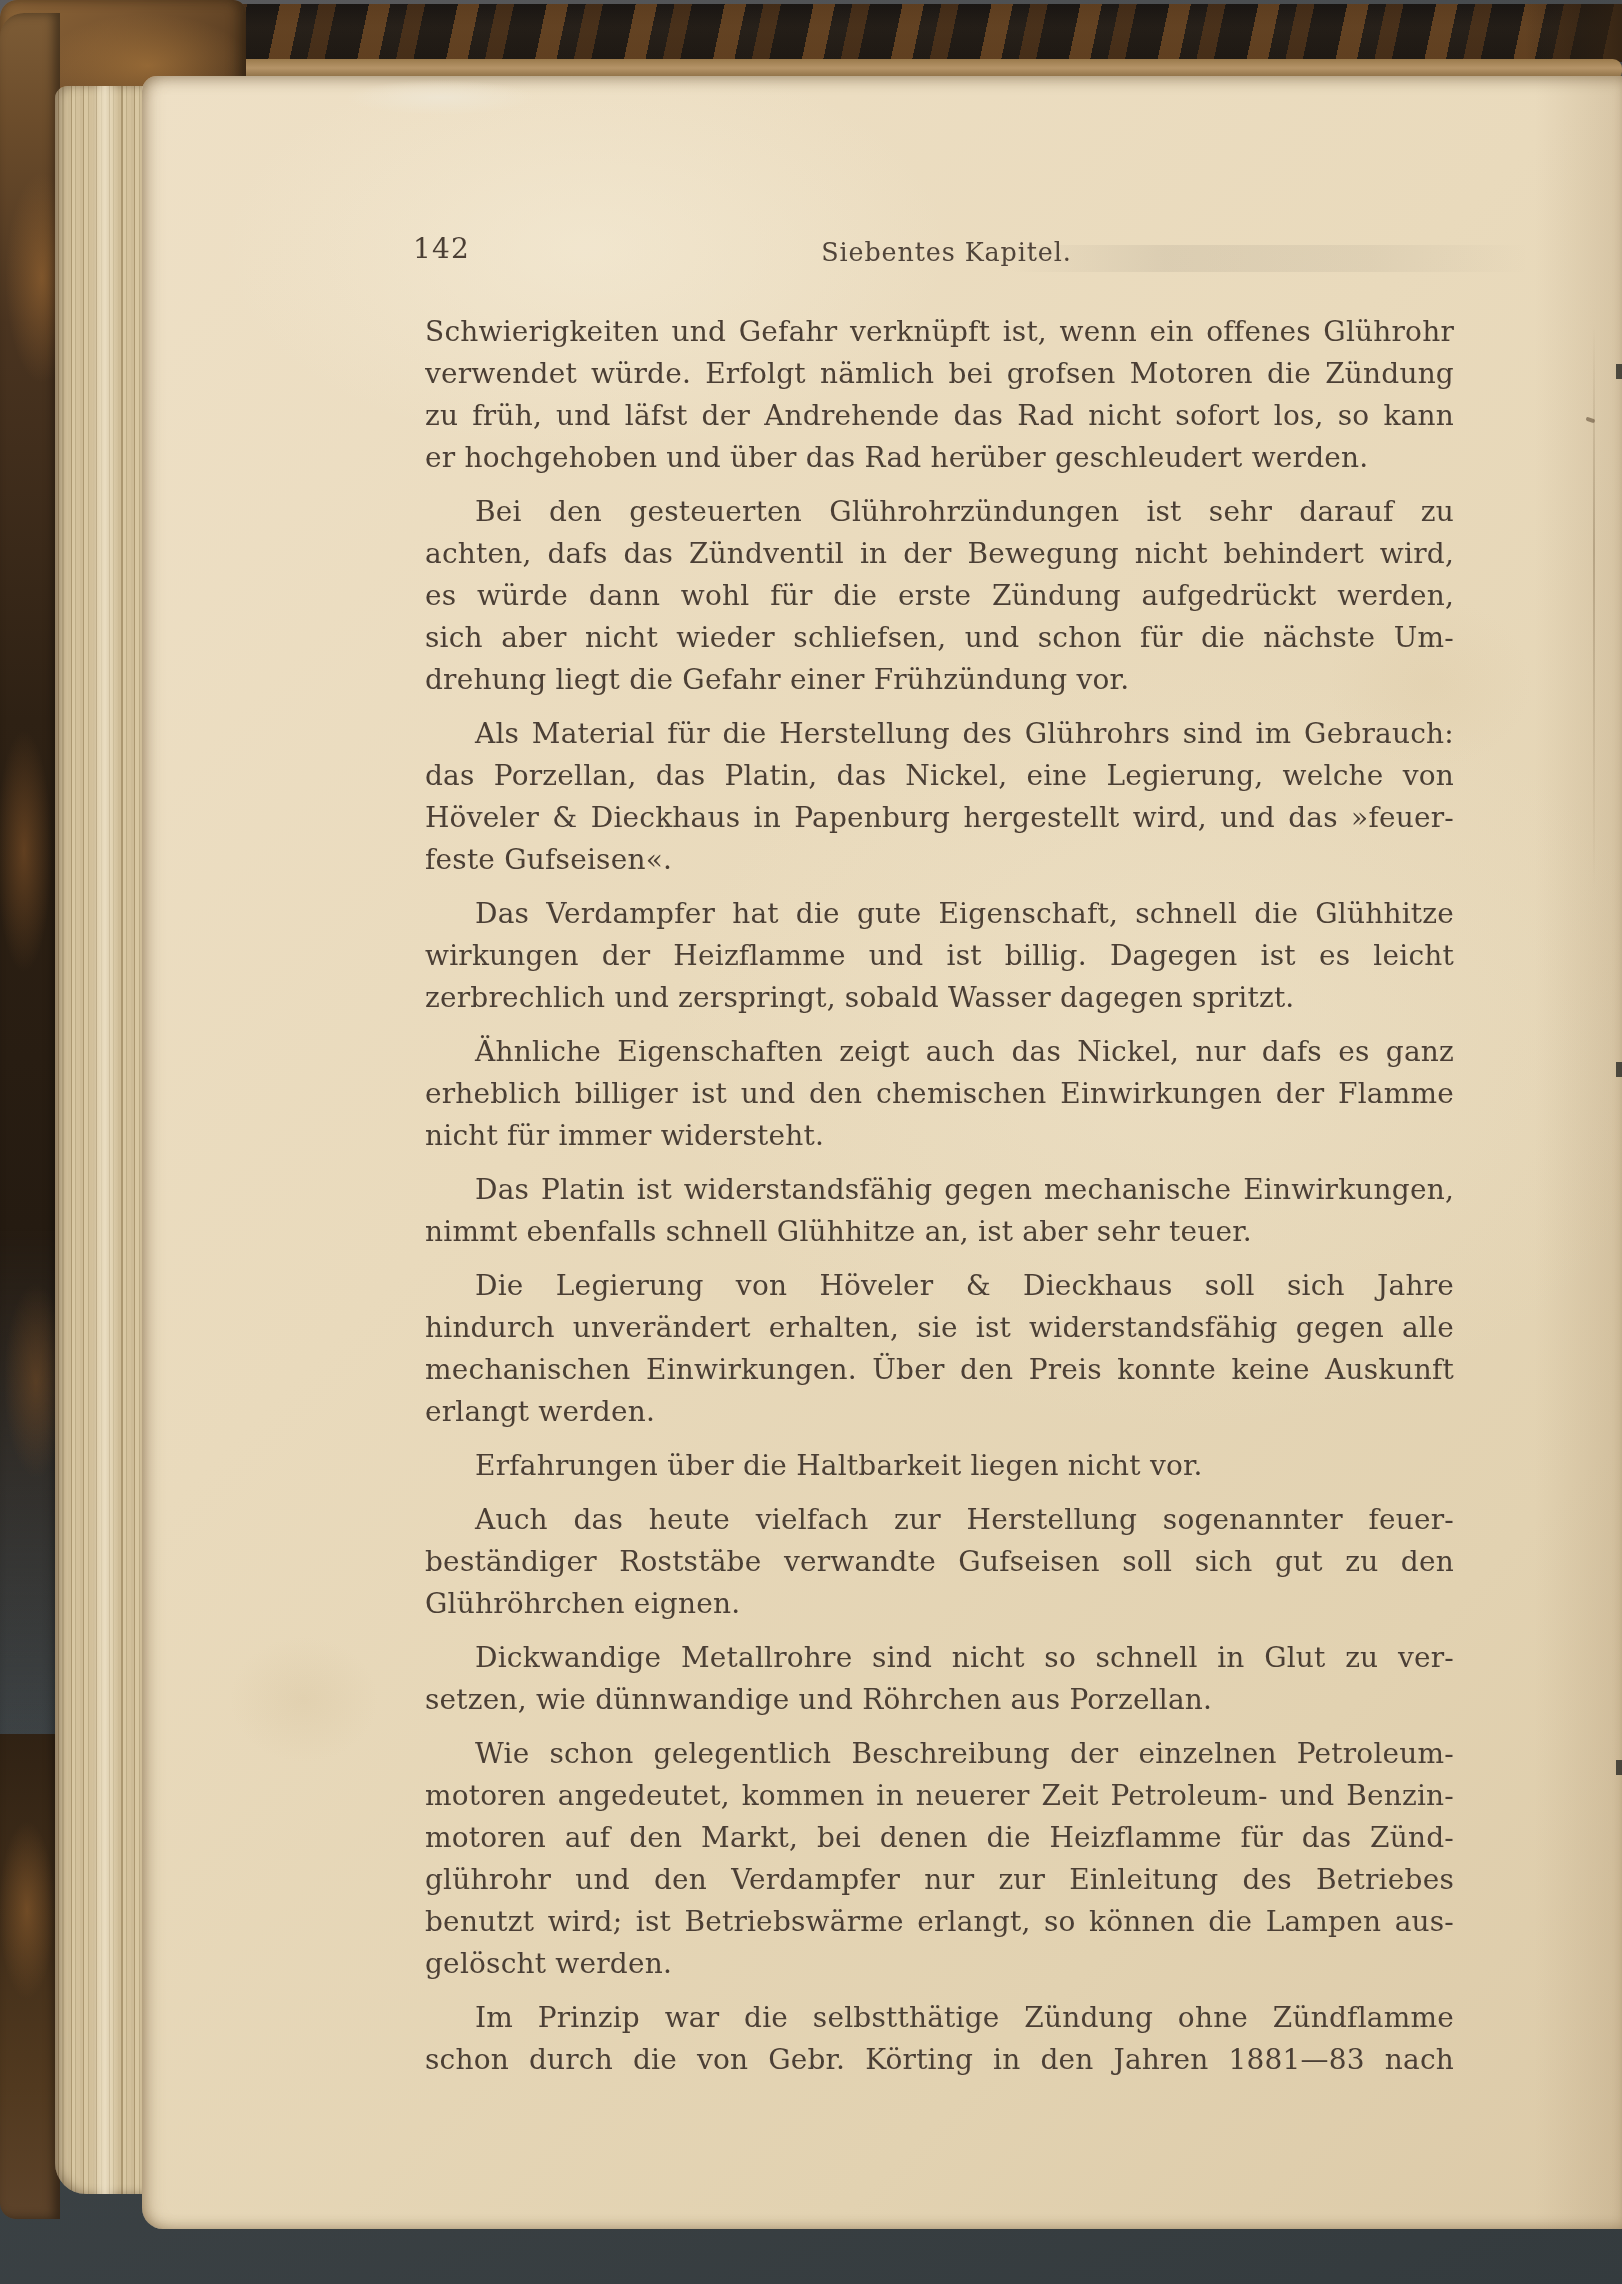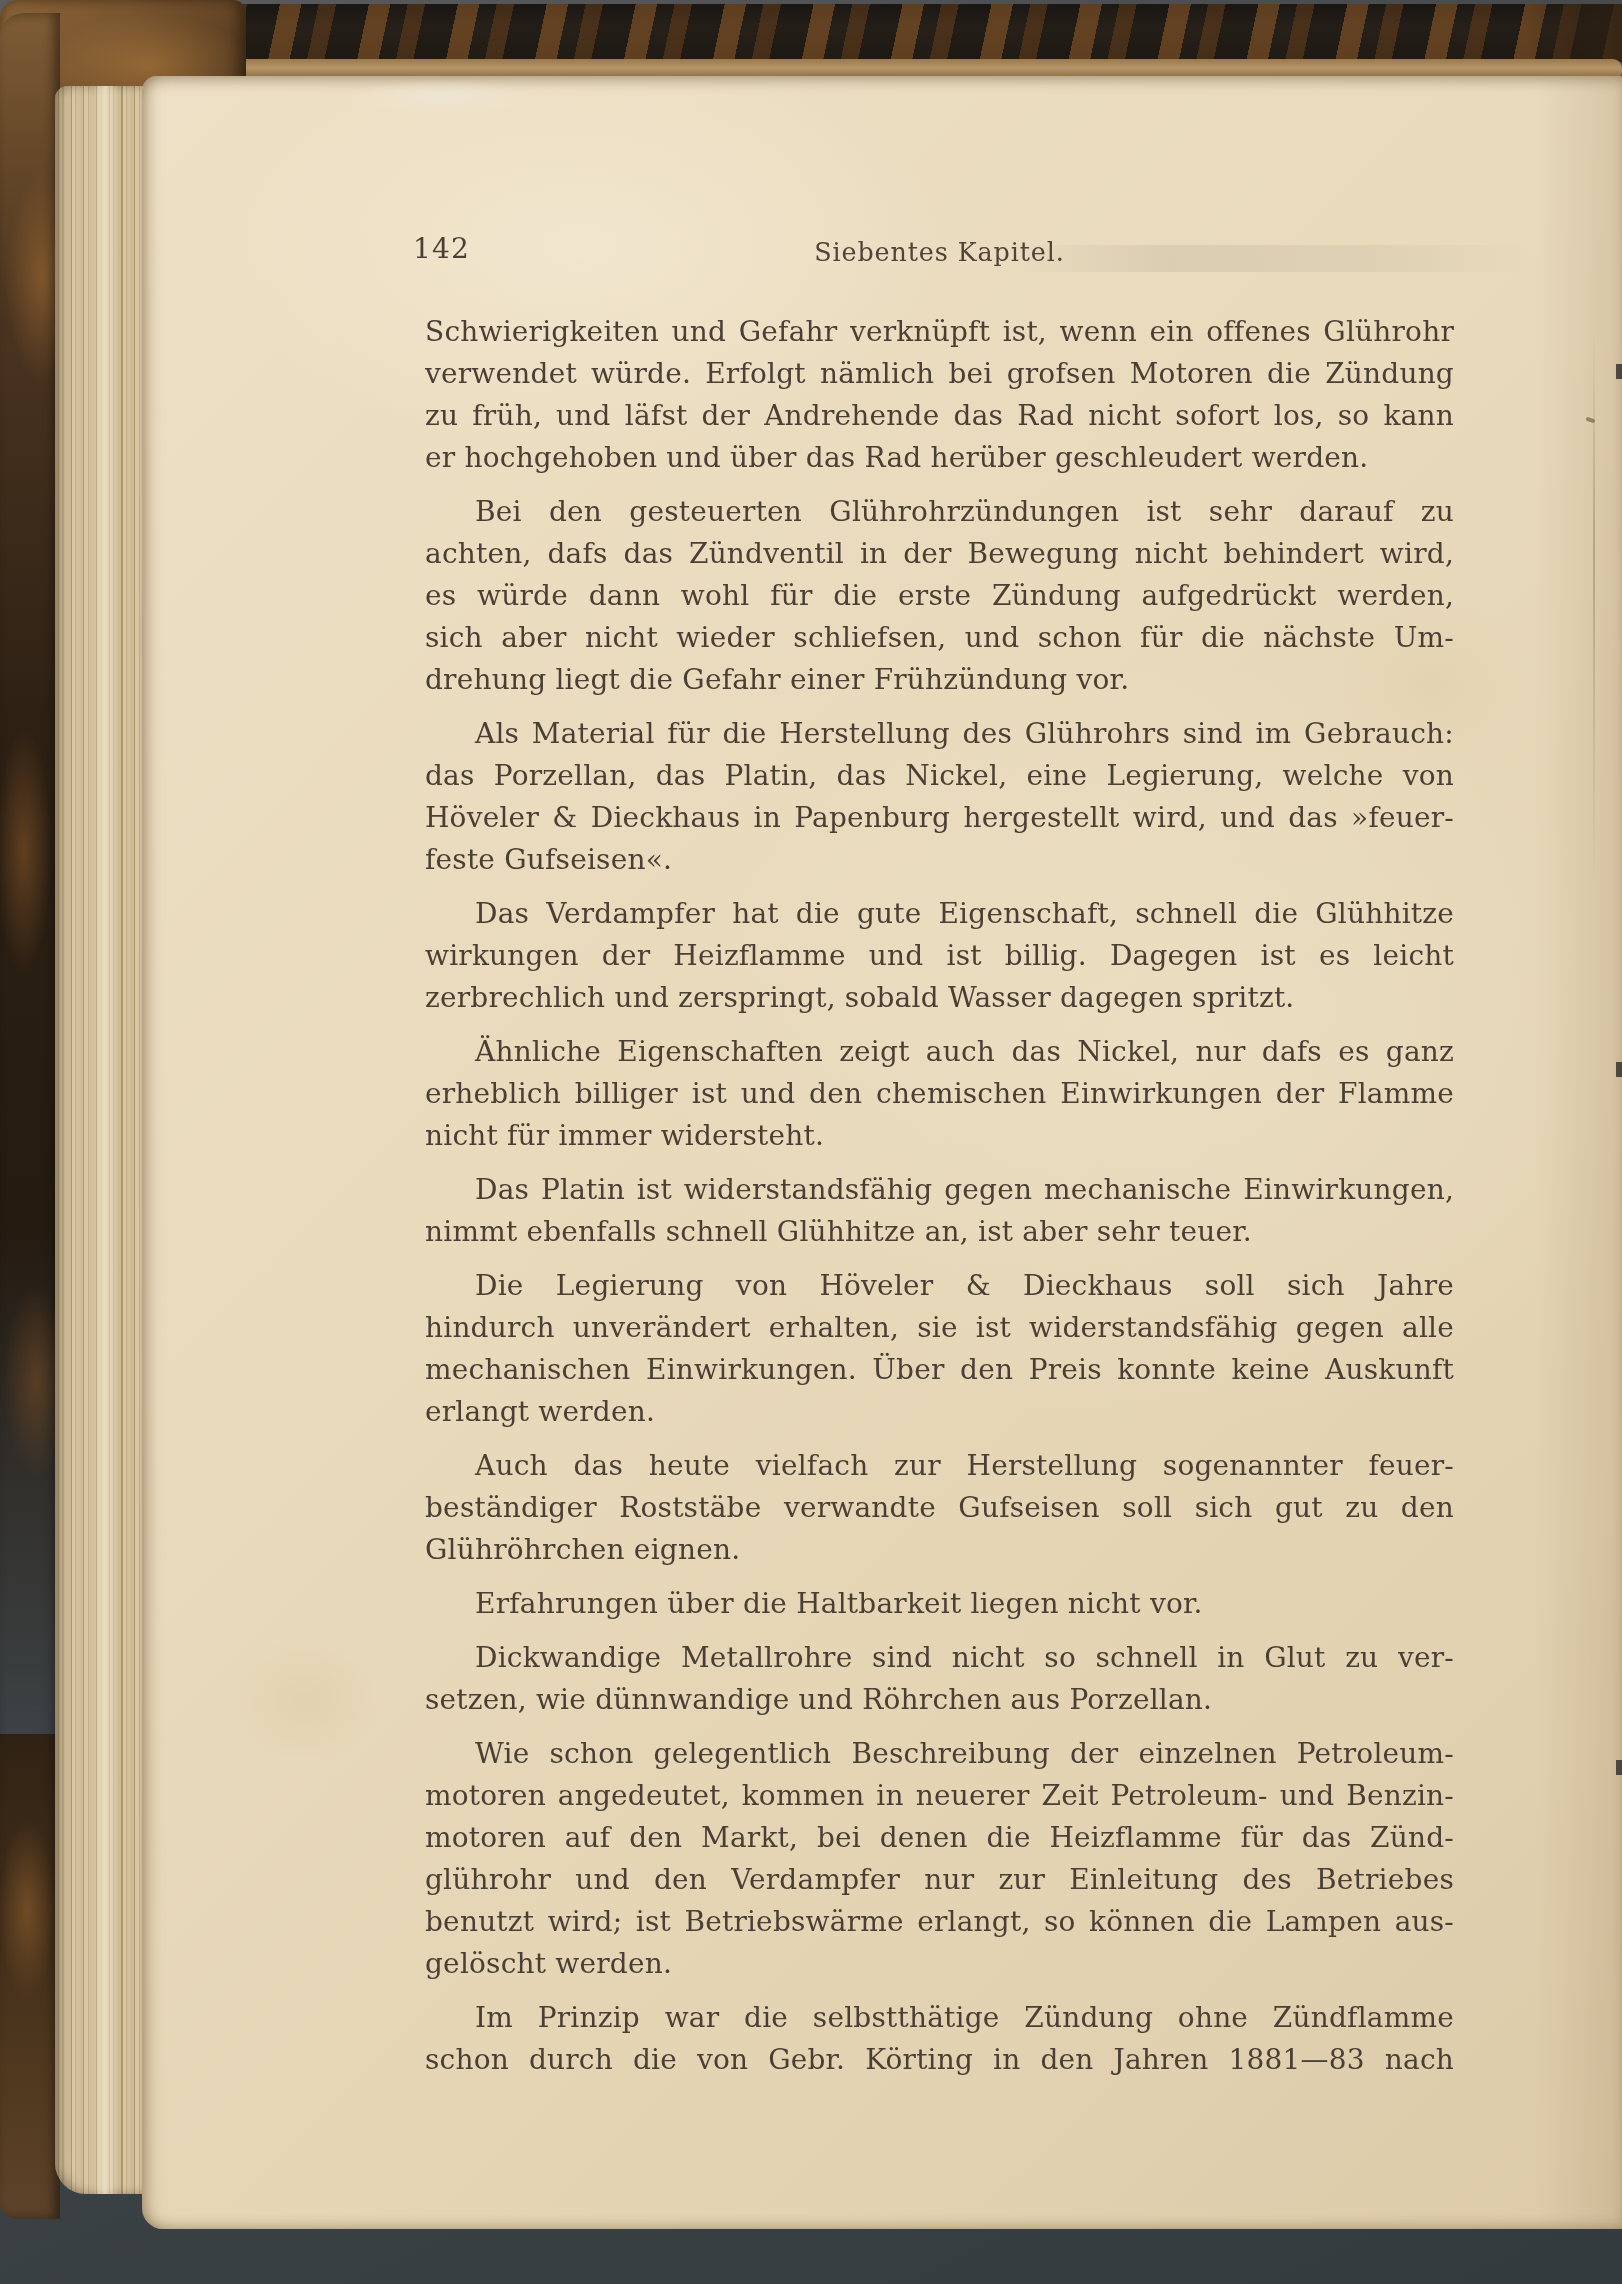--- a/index.html
+++ b/index.html
@@ -104,21 +104,21 @@
     transform:rotate(18deg);background:rgba(80,62,42,.55);border-radius:1.7px;
   }
   
   .edge-tick{position:absolute;left:1616px;width:7px;height:15px;background:rgba(42,42,38,.8);}
   .t1{top:364px}.t2{top:1062px}.t3{top:1760px}
   
   .page-number{
     position:absolute;left:271px;top:156px;font-size:28px;letter-spacing:1.2px;color:#4b3f35;
   }
   .running-head{
-    position:absolute;left:271px;top:161px;width:1053px;text-align:center;
+    position:absolute;left:278px;top:161px;width:1053px;text-align:center;
     font-size:25.4px;letter-spacing:0.9px;color:#50443a;
   }
   .text-block{
     position:absolute;left:271px;top:223px;width:1053px;
     font-size:28px;line-height:42px;letter-spacing:0.2px;color:#4b3f35;
   }
   .para{margin:12px;}
   .para.indent .line:first-child{text-indent:50px;}
   .line{
     height:42px;overflow:hidden;white-space:normal;
@@ -181,26 +181,26 @@
           <div class="line">Das Platin ist widerstandsfähig gegen mechanische Einwirkungen,</div>
           <div class="line last">nimmt ebenfalls schnell Glühhitze an, ist aber sehr teuer.</div>
         </div>
         <div class="para indent">
           <div class="line">Die Legierung von Höveler &amp; Dieckhaus soll sich Jahre</div>
           <div class="line">hindurch unverändert erhalten, sie ist widerstandsfähig gegen alle</div>
           <div class="line">mechanischen Einwirkungen.  Über den Preis konnte keine Auskunft</div>
           <div class="line last">erlangt werden.</div>
         </div>
         <div class="para indent">
+          <div class="line last">Erfahrungen über die Haltbarkeit liegen nicht vor.</div>
+        </div>
+        <div class="para indent">
           <div class="line">Auch das heute vielfach zur Herstellung sogenannter feuer-</div>
           <div class="line">beständiger Roststäbe verwandte Gufseisen soll sich gut zu den</div>
           <div class="line last">Glühröhrchen eignen.</div>
-        </div>
-        <div class="para indent">
-          <div class="line last">Erfahrungen über die Haltbarkeit liegen nicht vor.</div>
         </div>
         <div class="para indent">
           <div class="line">Dickwandige Metallrohre sind nicht so schnell in Glut zu ver-</div>
           <div class="line last">setzen, wie dünnwandige und Röhrchen aus Porzellan.</div>
         </div>
         <div class="para indent">
           <div class="line">Wie schon gelegentlich Beschreibung der einzelnen Petroleum-</div>
           <div class="line">motoren angedeutet, kommen in neuerer Zeit Petroleum- und Benzin-</div>
           <div class="line">motoren auf den Markt, bei denen die Heizflamme für das Zünd-</div>
           <div class="line">glührohr und den Verdampfer nur zur Einleitung des Betriebes</div>

